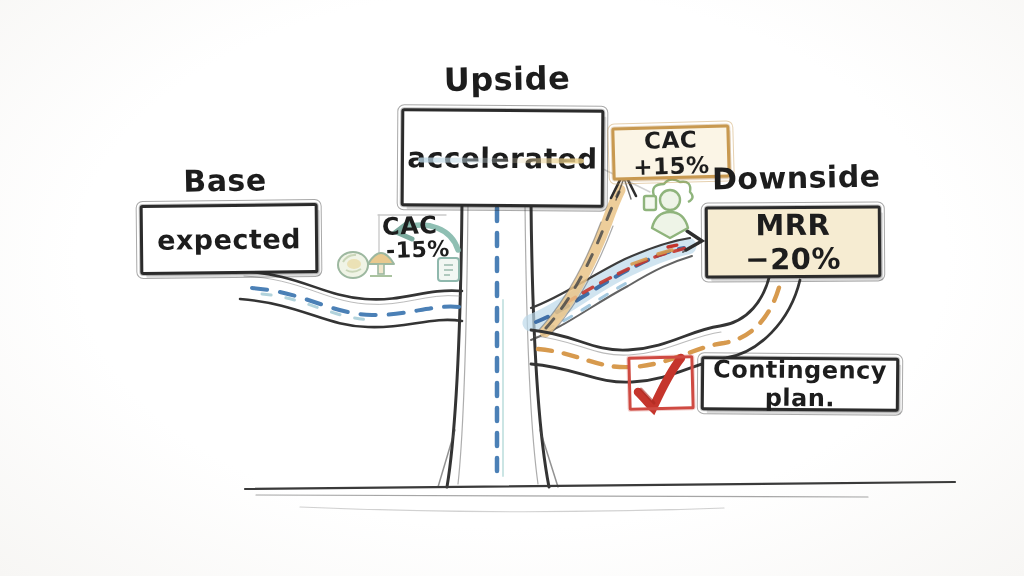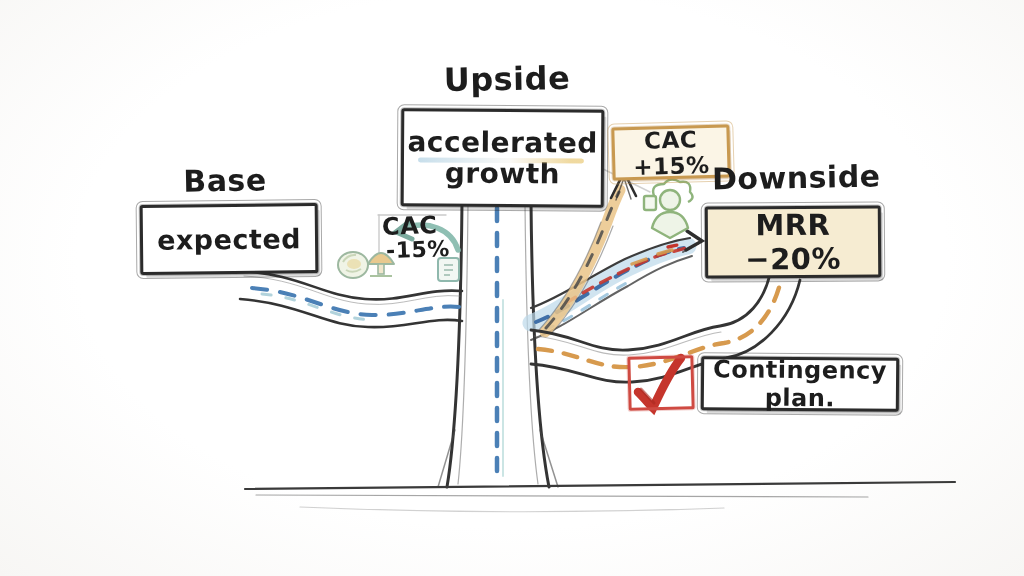--- a/index.html
+++ b/index.html
@@ -148,21 +148,20 @@
   </svg>
 
   <div class="title hand titleBase">Base</div>
   <div class="sketchbox hand basebox">
     <span>expected</span>
   </div>
 
   <div class="title hand titleUpside">Upside</div>
   <div class="sketchbox hand upsidebox">
     <span>accelerated</span>
-    <span>growth</span>
     <span class="hilite"></span>
   </div>
 
   <div class="sketchbox hand cacbox">
     <span>CAC +15%</span>
   </div>
 
   <div class="title hand titleDownside">Downside</div>
   <div class="sketchbox hand mrrbox">
     <span>MRR −20%</span>

